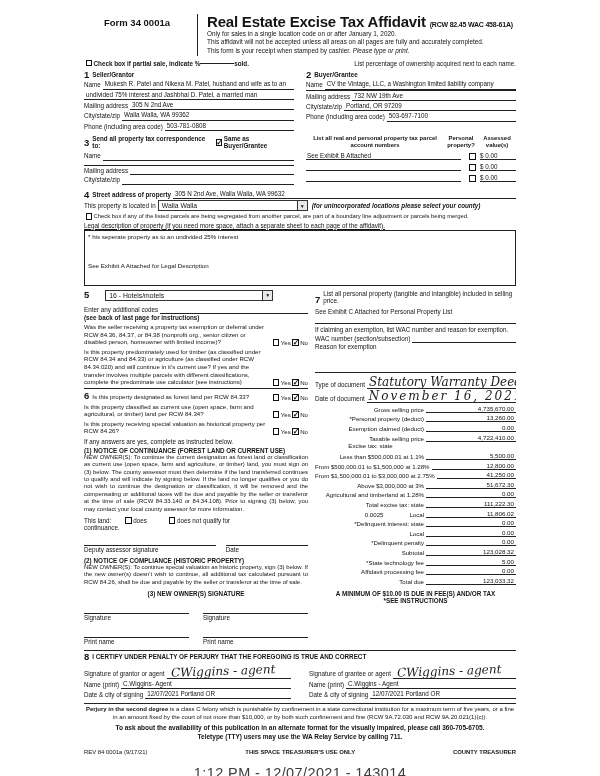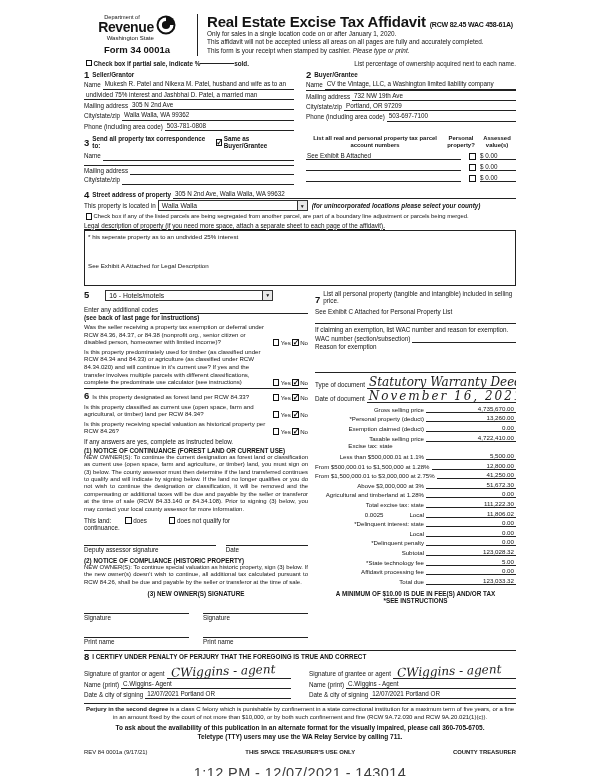--- a/index.html
+++ b/index.html
@@ -81,34 +81,20 @@
   .footer-row { display:flex; justify-content:space-between; margin-top:8px; font-size:5.9px; }
   .stamp { text-align:center; font-size:14.5px; color:#3d3d3d; letter-spacing:0.4px; margin-top:10px; }
 </style>
 </head>
 <body>
 
 <div class="page">
 
   <div class="hdr">
     <div class="logo-block">
-      <div class="logo-row">
-        <div>
-          <div class="dept-of">Department of</div>
-          <div class="rev-name">Revenue</div>
-          <div class="wa-state">Washington State</div>
-        </div>
-        <div class="logo-mark">
-          <svg viewBox="0 0 20 20" width="20" height="20">
-              <circle cx="10" cy="10" r="9.5" fill="#111"></circle>
-              <path d="M10 2.5 a7.5 7.5 0 1 0 7.5 7.5 h-3.4 a4.1 4.1 0 1 1 -4.1 -4.1 z" fill="#fff"></path>
-              <circle cx="10" cy="10" r="2" fill="#111"></circle>
-            </svg>
-        </div>
-      </div>
       <div class="form-no">Form 34 0001a</div>
     </div>
     <div class="vline"></div>
     <div class="title-block">
       <div class="big-title"><span>Real Estate Excise Tax Affidavit</span> <span class="title-rcw">(RCW 82.45 WAC 458-61A)</span></div>
       <div class="sub">Only for sales in a single location code on or after January 1, 2020.</div>
       <div class="sub">This affidavit will not be accepted unless all areas on all pages are fully and accurately completed.</div>
       <div class="sub"><span>This form is your receipt when stamped by cashier.</span> <span class="ital">Please type or print.</span></div>
     </div>
   </div>

